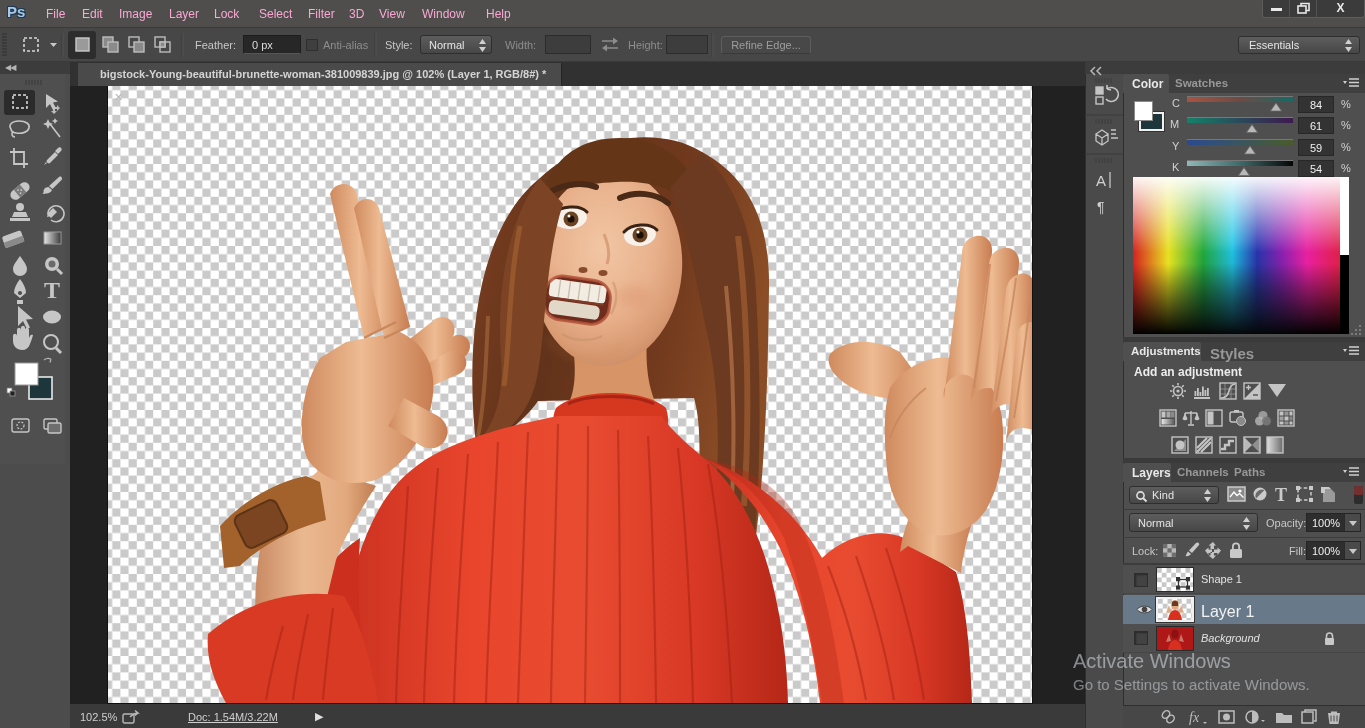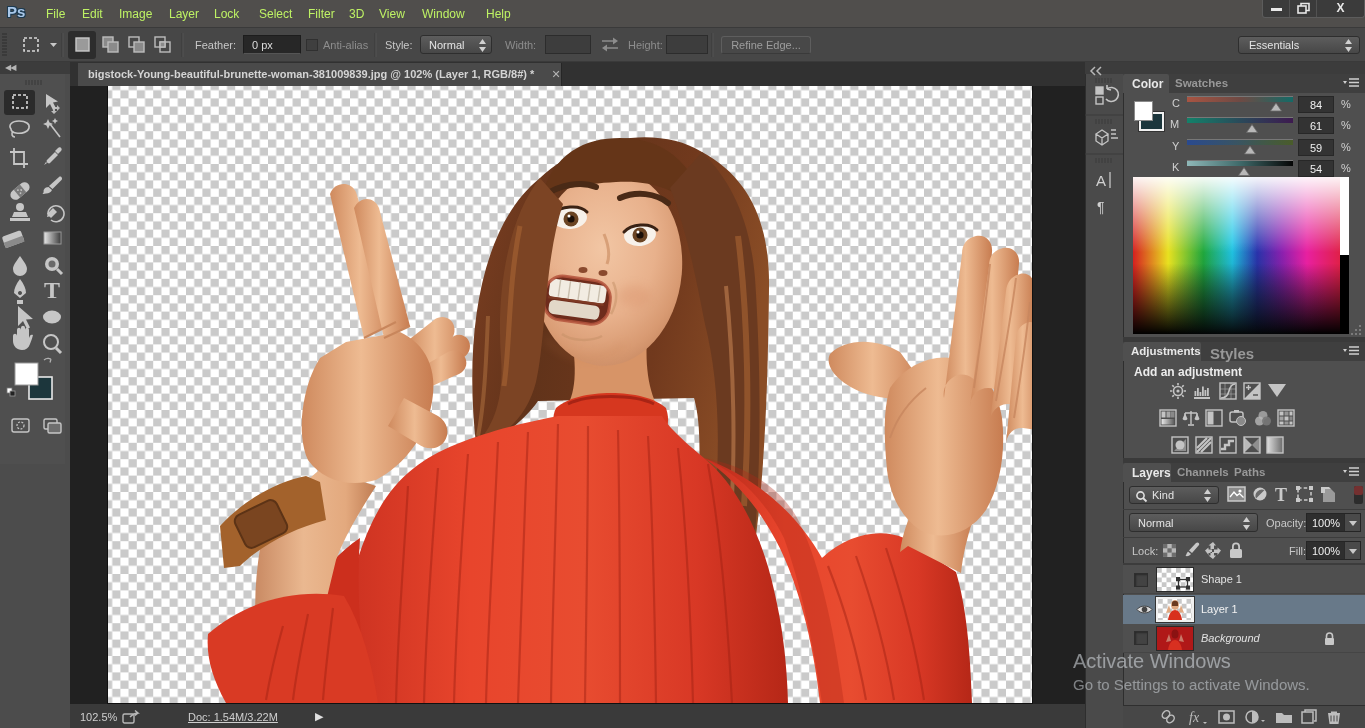--- a/index.html
+++ b/index.html
@@ -4,21 +4,21 @@
 * { margin:0; padding:0; box-sizing:border-box; }
 html,body { width:1365px; height:728px; overflow:hidden; background:#4f4f4f;
   font-family:"Liberation Sans", sans-serif; }
 .abs { position:absolute; }
 #root { position:relative; width:1365px; height:728px; }
 
 
 #menubar { left:0; top:0; width:1365px; height:28px; background:#504e4c; border-bottom:1px solid #3a3a3a; }
 #pslogo { left:7px; top:3px; font-size:15px; font-weight:bold; color:#a9c7e8; letter-spacing:0px;
   text-shadow:1px 1px 0 #1d3a50, -1px -1px 0 #1d3a50, 1px -1px 0 #1d3a50, -1px 1px 0 #1d3a50; }
-.menuitem { position:absolute; top:7px; font-size:12px; color:#bef264; }
+.menuitem { position:absolute; top:7px; font-size:12px; color:#f9a8d4; }
 
 
 #winbtns { left:1262px; top:0; width:103px; height:18px; background:#3b3b3b;
   border:1px solid #5c5c5c; border-top:none; border-radius:0 0 3px 3px; display:flex; }
 #winbtns div { border-right:1px solid #525252; color:#e8e8e8; text-align:center; }
 
 
 #optbar { left:0; top:28px; width:1365px; height:34px; background:#474747; border-bottom:1px solid #3a3a3a; }
 .optlabel { position:absolute; font-size:11px; color:#c8c8c8; top:39px; }
 .optdim { color:#8d8d8d; }
@@ -26,21 +26,21 @@
 .dropbtn { position:absolute; background:linear-gradient(#5d5d5d,#474747); border:1px solid #2e2e2e; border-radius:3px; color:#e4e4e4; font-size:11px; }
 
 
 #leftdock { left:0; top:62px; width:70px; height:666px; background:#4c4c4c; }
 #leftdockhead { left:0; top:62px; width:70px; height:12px; background:#3c3c3c; color:#b5b5b5; font-size:8px; line-height:11px; padding-left:5px; letter-spacing:-1px; }
 #toolpanel { left:0; top:74px; width:65px; height:390px; background:#4f4f4f; }
 
 
 #tabstrip { left:70px; top:62px; width:1015px; height:24px; background:#313131; }
 #doctab { left:78px; top:63px; width:484px; height:23px; background:#4a4a4a; border-right:1px solid #262626;
-  color:#d4d4d4; font-size:11px; font-weight:bold; line-height:23px; padding-left:10px; }
+  color:#d4d4d4; font-size:11px; font-weight:bold; line-height:23px; padding-left:22px; }
 #canvasarea { left:70px; top:86px; width:1015px; height:618px; background:#212121; }
 #canvas { left:38px; top:0px; width:924px; height:617px; outline:1px solid #101010; }
 #statusbar { left:70px; top:704px; width:1015px; height:24px; background:#3a3a3a; color:#cfcfcf; font-size:11px; }
 
 
 #ndock { left:1085px; top:62px; width:38px; height:666px; background:#4a4a4a; border-left:1px solid #2e2e2e; }
 #ndockhead { left:1085px; top:62px; width:38px; height:12px; background:#3c3c3c; }
 
 
 #rpanel { left:1123px; top:62px; width:242px; height:666px; background:#4f4f4f; border-left:1px solid #2e2e2e; }
@@ -743,21 +743,21 @@
       <circle cx="8.5" cy="6.5" r="2.8" fill="#444"></circle>
     </svg>
 <div class="abs" style="left:1156px;top:597px;width:38px;height:25px;background:
   conic-gradient(#fff 25%, #c8c8c8 25% 50%, #fff 50% 75%, #c8c8c8 75%) 0 0/9.5px 9.5px;border:2px solid #f0f0f0;outline:1px solid #333"></div>
 <svg class="abs" style="left:1158px;top:599px" width="34" height="21" viewBox="0 0 34 21">
   <ellipse cx="17" cy="6" rx="4" ry="5" fill="#e0a880"></ellipse>
   <path d="M10,21 C11,14 14,11 17,11 C20,11 23,14 24,21 Z" fill="#d8301c"></path>
   <path d="M8,14 L11,6 L13,13 Z M26,14 L23,6 L21,13 Z" fill="#e0a880"></path>
   <path d="M14,4 C14,1 20,1 20,4 L20,7 L14,7 Z" fill="#6b3a20"></path>
 </svg>
-<span class="abs" style="left:1201px;top:603px;font-size:11px;color:#f2f2f2">Layer 1</span>
+<span class="abs" style="left:1201px;top:603px;font-size:16px;color:#f2f2f2">Layer 1</span>
 
 <div class="abs" style="left:1123px;top:624px;width:242px;height:29px;background:#4f4f4f;border-bottom:1px solid #454545"></div>
 <div class="abs" style="left:1134px;top:631px;width:14px;height:14px;background:#434343;border:1px solid #2e2e2e;box-shadow:inset 1px 1px 2px rgba(0,0,0,0.4)"></div>
 <div class="abs" style="left:1157px;top:627px;width:36px;height:23px;background:#b01818;outline:1px solid #2a2a2a">
   <svg width="36" height="23" viewBox="0 0 36 23">
         <ellipse cx="18" cy="7" rx="3.5" ry="4.5" fill="#8a1212"></ellipse>
         <path d="M11,23 C12,16 15,13 18,13 C21,13 24,16 25,23 Z" fill="#d83020"></path>
         <path d="M9,15 L12,7 L14,14 Z M27,15 L24,7 L22,14 Z" fill="#c87868"></path>
       </svg></div>
 <span class="abs" style="left:1201px;top:632px;font-size:11px;font-style:italic;color:#e2e2e2">Background</span>

